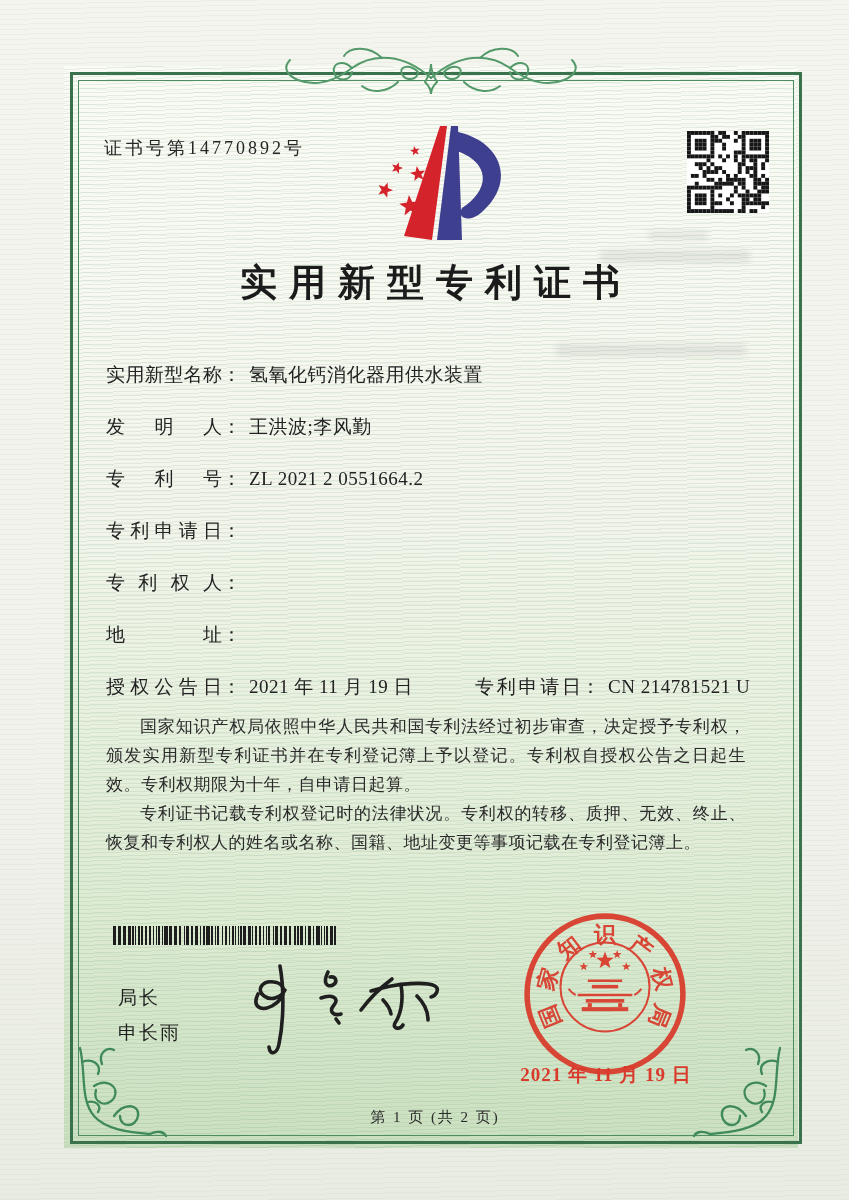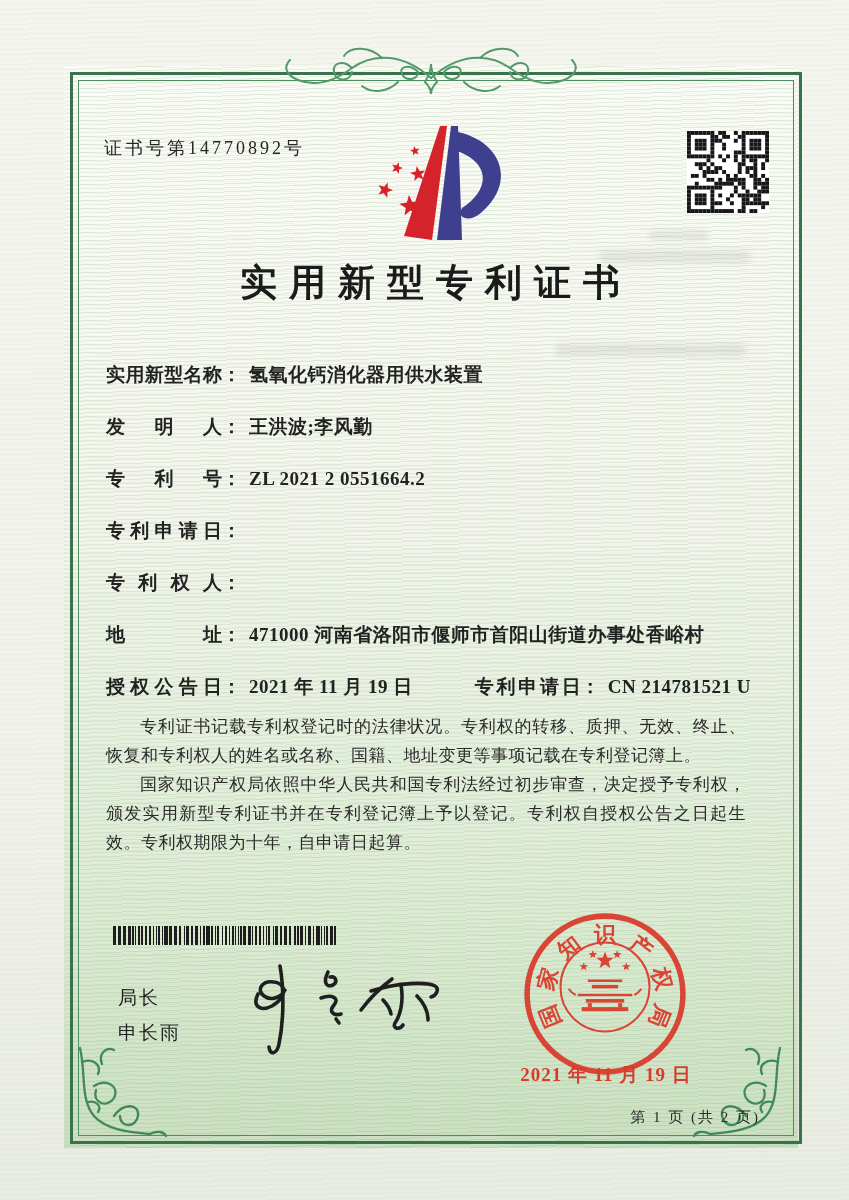--- a/index.html
+++ b/index.html
@@ -29,42 +29,42 @@
     outline-offset:5px;
   }
   .abs { position:absolute; }
   .cert-number {
     left:104px; top:136px; font-size:18px; letter-spacing:3px; color:#262626;text-align:center;
   }
   .title {
     left:0; width:860px; top:258px; text-align:center;
     font-size:37px; font-weight:700; letter-spacing:12px; text-indent:12px; color:#1b1b1b;
   }
-  .fields { left:106px; top:362px; color:#222;font-weight:bold; }
+  .fields { left:106px; top:362px; color:#222; }
   .field-row { display:flex; align-items:flex-start; line-height:26px; margin-bottom:26px; font-size:19px; white-space:nowrap; }
   .field-label { display:inline-block; width:116px; text-align:justify; text-align-last:justify; }
   .field-colon { margin-right:8px; }
   .field-value { letter-spacing:0.5px; }
   .grant-pair { margin-left:62px; display:flex; }
   .grant-pair .field-label { width:106px; }
   .paragraphs {
     left:106px; top:712px; width:640px; font-size:17px; line-height:29px;
     text-align:justify; color:#2a2a2a;
   }
   .paragraphs p { margin:0; text-indent:2em; letter-spacing:0.5px; }
   .barcode { left:113px; top:926px; width:226px; height:19px; }
   .barcode .bar { position:absolute; top:0; height:100%; background:#1d1d1d; }
   .signer { left:118px; top:980px; font-size:19px; line-height:35px; color:#1f1f1f; letter-spacing:2px; }
   .signature-svg { left:224px; top:946px; }
   .seal-svg { left:519px; top:908px; opacity:0.93; }
   .seal-date {
     left:512px; top:1062px; width:188px; text-align:center;
     color:#d93a2b; font-size:19px; font-weight:600; letter-spacing:1px;
   }
-  .page-info { left:110px; top:1108px; width:650px; text-align:right; font-size:15px; color:#2b2b2b; letter-spacing:2px; }
+  .page-info { left:110px; top:1108px; width:650px; text-align:center; font-size:15px; color:#2b2b2b; letter-spacing:2px; }
   .back-note { left:0; top:1154px; width:820px; text-align:center; font-size:16px; color:#2e2e2e; letter-spacing:3px; }
   .smudge { position:absolute; background:rgba(95,95,95,0.11); filter:blur(3px); border-radius:4px; }
   .corner-br { transform:scaleX(-1); }
 </style>
 </head>
 <body>
 
 <div class="page">
 
   <div class="inner-bg"></div>
@@ -380,37 +380,36 @@
       <span class="field-label">专利申请日</span>
         <span class="field-colon">：</span>
     </div>
     <div class="field-row">
       <span class="field-label">专利权人</span>
         <span class="field-colon">：</span>
     </div>
     <div class="field-row">
       <span class="field-label">地址</span>
         <span class="field-colon">：</span>
-        <span class="field-value">471000 河南省洛阳市偃师市首阳山街道办事处香峪村</span>
     </div>
     <div class="field-row">
       <span class="field-label">授权公告日</span>
         <span class="field-colon">：</span>
         <span class="field-value">2021 年 11 月 19 日</span>
       <span class="grant-pair">
         <span class="field-label">专利申请日</span>
           <span class="field-colon">：</span>
           <span class="field-value">CN 214781521 U</span>
       </span>
     </div>
   </div>
 
   <div class="abs paragraphs">
+    <p>国家知识产权局依照中华人民共和国专利法经过初步审查，决定授予专利权，颁发实用新型专利证书并在专利登记簿上予以登记。专利权自授权公告之日起生效。专利权期限为十年，自申请日起算。</p>
     <p>专利证书记载专利权登记时的法律状况。专利权的转移、质押、无效、终止、恢复和专利权人的姓名或名称、国籍、地址变更等事项记载在专利登记簿上。</p>
-    <p>国家知识产权局依照中华人民共和国专利法经过初步审查，决定授予专利权，颁发实用新型专利证书并在专利登记簿上予以登记。专利权自授权公告之日起生效。专利权期限为十年，自申请日起算。</p>
   </div>
 
   <div class="abs barcode" id="barcode">
       <div class="bar" style="left: 0px; width: 3.2px;"></div>
       <div class="bar" style="left: 4.6px; width: 3.2px;"></div>
       <div class="bar" style="left: 10.2px; width: 3.2px;"></div>
       <div class="bar" style="left: 14.8px; width: 3.2px;"></div>
       <div class="bar" style="left: 19.4px; width: 1.2px;"></div>
       <div class="bar" style="left: 22px; width: 1.2px;"></div>
       <div class="bar" style="left: 24.6px; width: 2.2px;"></div>

